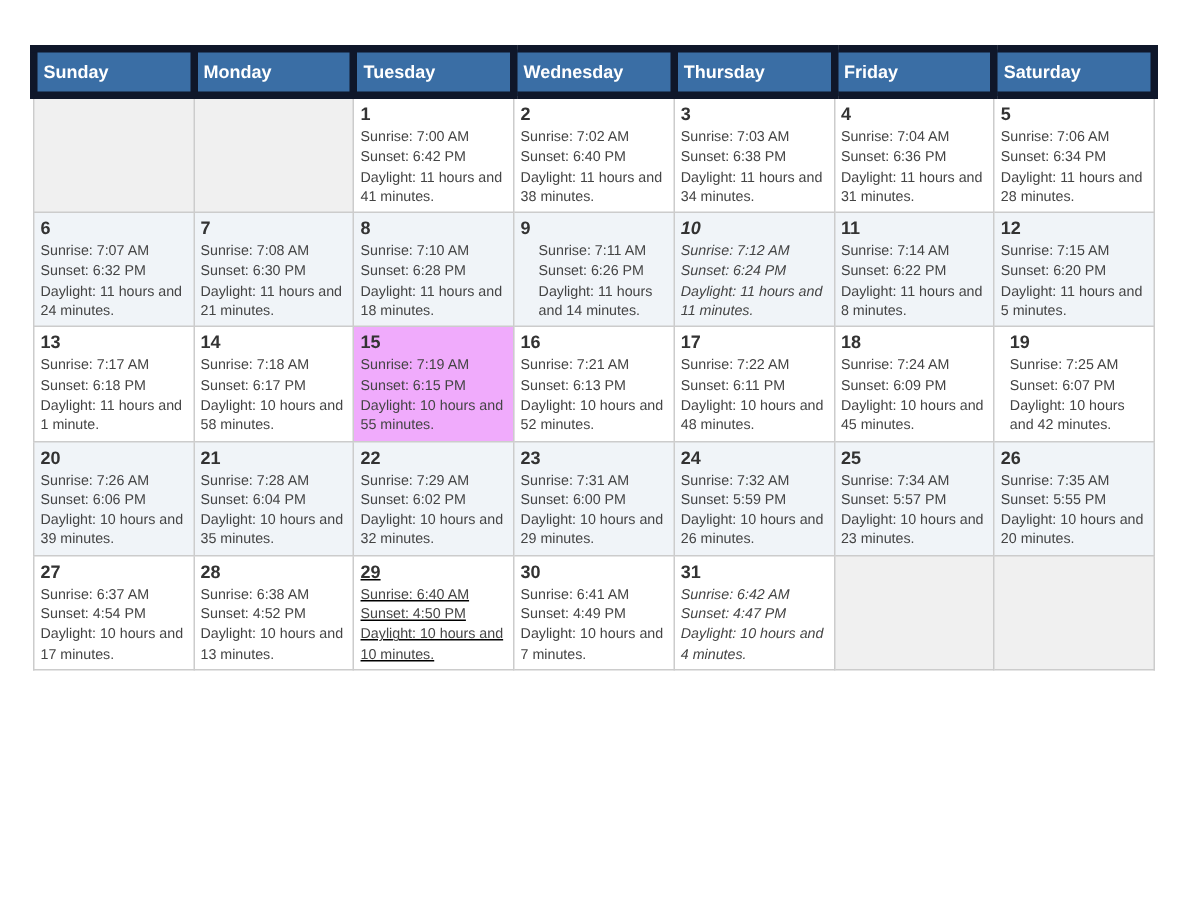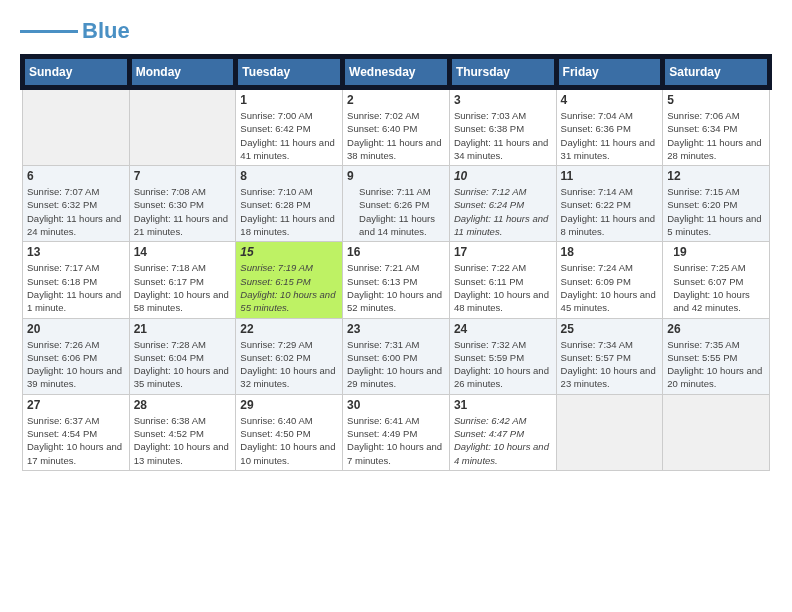--- a/index.html
+++ b/index.html
@@ -66,24 +66,20 @@
     }
     .empty-cell {
       background: #f0f0f0 !important;
     }
   </style>
 </head>
 <body>
 
 <div class="header">
   <div class="logo">
-    <div style="display:flex; align-items:center; margin-top:-2px;">
-      <div style="height:3px; background:#4a90c4; width:58px; margin-right:4px;"></div>
-      <span style="font-size:22px; font-weight:bold; color:#4a90c4;">Blue</span>
-    </div>
   </div>
   <div class="title-block">
     <div style="font-size:38px; color:#333; font-weight:300;"></div>
     <div style="font-size:14px; color:#555;"></div>
   </div>
 </div>
 
 <table class="calendar">
   <thead>
     <tr>
@@ -181,21 +177,21 @@
           <div class="day-detail" style="white-space: pre-line;">Sunrise: 7:17 AM
 Sunset: 6:18 PM
 Daylight: 11 hours and 1 minute.</div>
         </td>
         <td style="background: rgb(255, 255, 255);">
           <span class="day-num">14</span>
           <div class="day-detail" style="white-space: pre-line;">Sunrise: 7:18 AM
 Sunset: 6:17 PM
 Daylight: 10 hours and 58 minutes.</div>
         </td>
-        <td style="background: #bef264; font-style: italic;">
+        <td style="background: #f0abfc;">
           <span class="day-num">15</span>
           <div class="day-detail" style="white-space: pre-line;">Sunrise: 7:19 AM
 Sunset: 6:15 PM
 Daylight: 10 hours and 55 minutes.</div>
         </td>
         <td style="background: rgb(255, 255, 255);">
           <span class="day-num">16</span>
           <div class="day-detail" style="white-space: pre-line;">Sunrise: 7:21 AM
 Sunset: 6:13 PM
 Daylight: 10 hours and 52 minutes.</div>
@@ -269,21 +265,21 @@
           <div class="day-detail" style="white-space: pre-line;">Sunrise: 6:37 AM
 Sunset: 4:54 PM
 Daylight: 10 hours and 17 minutes.</div>
         </td>
         <td style="background: rgb(255, 255, 255);">
           <span class="day-num">28</span>
           <div class="day-detail" style="white-space: pre-line;">Sunrise: 6:38 AM
 Sunset: 4:52 PM
 Daylight: 10 hours and 13 minutes.</div>
         </td>
-        <td style="background: rgb(255, 255, 255);">
+        <td style="background: rgb(255, 255, 255); text-decoration: underline;">
           <span class="day-num">29</span>
           <div class="day-detail" style="white-space: pre-line;">Sunrise: 6:40 AM
 Sunset: 4:50 PM
 Daylight: 10 hours and 10 minutes.</div>
         </td>
         <td style="background: rgb(255, 255, 255);">
           <span class="day-num">30</span>
           <div class="day-detail" style="white-space: pre-line;">Sunrise: 6:41 AM
 Sunset: 4:49 PM
 Daylight: 10 hours and 7 minutes.</div>

